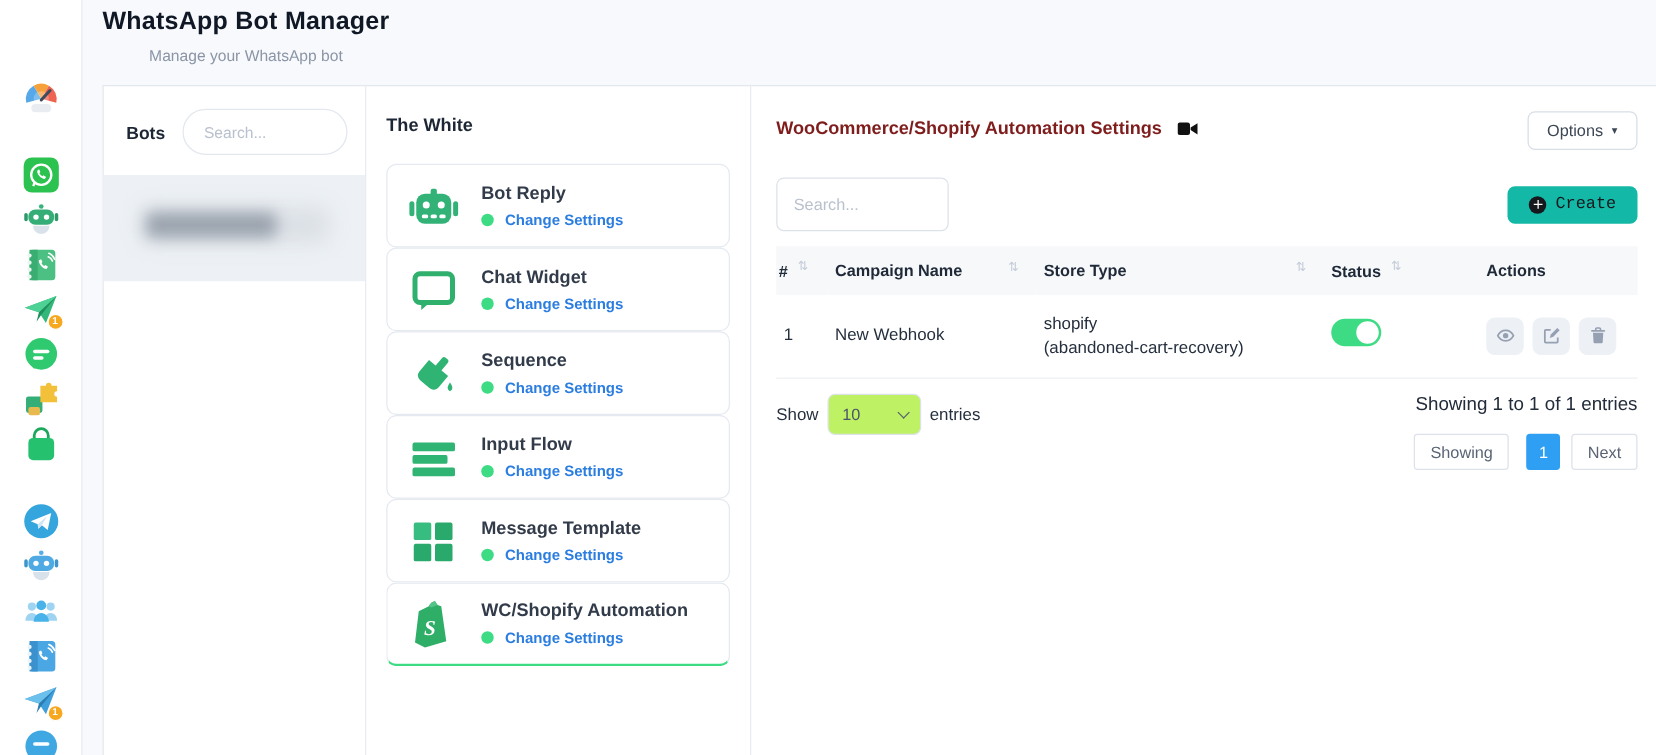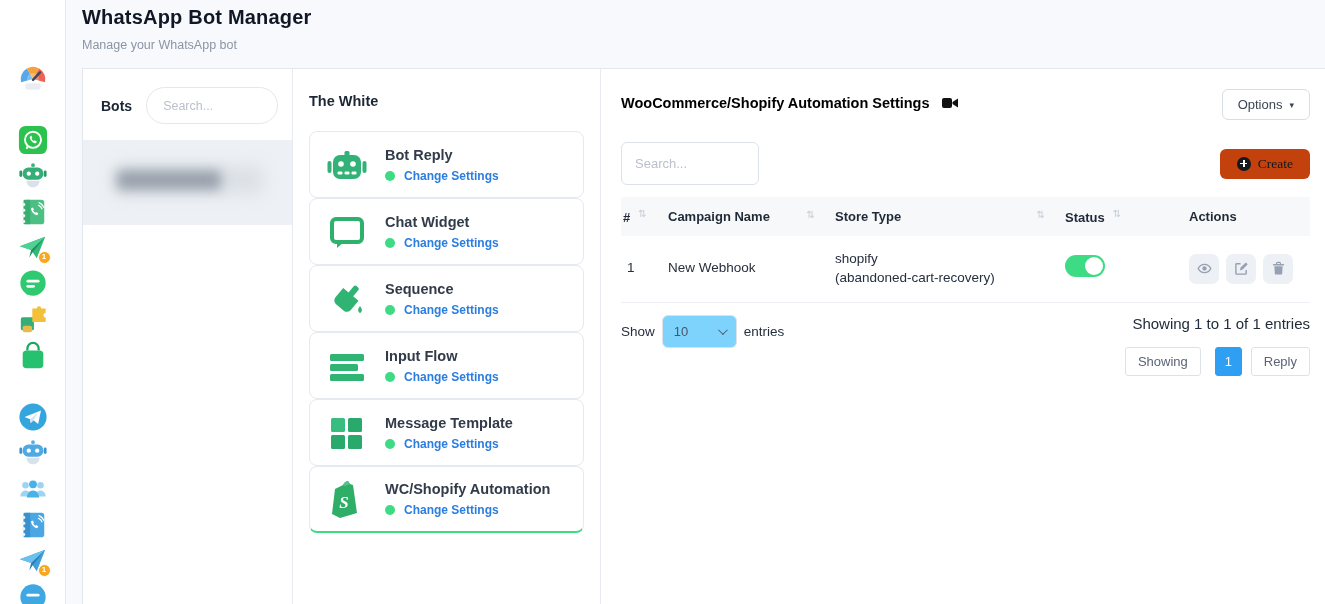--- a/index.html
+++ b/index.html
@@ -11,21 +11,21 @@
   .rail .blob { width:26px; height:10px; background:#c9ced6; filter:blur(5px); border-radius:5px; margin-top:44px; opacity:.5;}
   .ric { width:30px; height:30px; flex:0 0 30px; margin-top:6px; position:relative; cursor:pointer; }
   .ric.gap-top { margin-top:20px; }
   .ric.gap-sec { margin-top:31px; }
   .ric svg { width:30px; height:30px; display:block; }
   .ric .badge { position:absolute; right:-3px; bottom:-1px; width:13px; height:13px; background:#f6a821; border:1.5px solid #fff; border-radius:50%; color:#fff; font-size:8px; font-weight:bold; line-height:10px; text-align:center; }
 
   
   .page-head { position:absolute; left:82px; top:6px; }
   .page-title { font-size:20px; font-weight:700; color:#101826; letter-spacing:.2px; }
-  .page-sub { font-size:12.5px; color:#8b95a5; margin-top:9px; }
+  .page-sub { font-size:12.5px; color:#8b95a5; margin-top:9px;text-align:center; }
 
   
   .panel { position:absolute; left:82px; top:68px; right:0; height:537px; background:#fff; border:1px solid #e3e8ee; border-right:none; display:flex; }
 
   
   .col-bots { width:210px; border-right:1px solid #e8ecf1; }
   .bots-head { display:flex; align-items:center; padding:18px 14px 16px 18px; }
   .bots-label { font-size:14px; font-weight:700; color:#1c2634; margin-right:14px; }
   .bots-search { flex:1; height:37px; border:1px solid #e3e7ee; border-radius:19px; padding:0 16px; font-size:12.5px; color:#4a5568; outline:none; min-width:0; background:#fff;}
   .bots-search::placeholder { color:#b9c1cd; }
@@ -42,29 +42,29 @@
   .cicon svg { width:44px; height:44px; }
   .ctitle { font-size:14.5px; font-weight:700; color:#323b49; }
   .clinkrow { display:flex; align-items:center; margin-top:6px;text-align:right; }
   .dot { width:10px; height:10px; border-radius:50%; background:#3ddc84; margin-right:9px; }
   .clink { font-size:12px; font-weight:700; color:#2b7de0; text-decoration:none; cursor:pointer; }
 
   
   .col-auto { flex:1; padding:20px 15px 0 20px; }
   .auto-head { display:flex; align-items:flex-start; }
   .auto-title-wrap{ display:flex; align-items:center; margin-top:6px;}
-  .auto-title { font-size:14.5px; font-weight:700; color:#000000; }
+  .auto-title { font-size:14.5px; font-weight:700; color:#7f1d1d; }
   .vid-icon { margin-left:12px; display:inline-flex; }
   .btn-options { margin-left:auto; background:#fff; border:1px solid #d8dee6; border-radius:6px; height:31px; padding:0 15px; font-size:13px; color:#3c4655; cursor:pointer; display:flex; align-items:center; font-family:inherit;}
   .btn-options .caret { margin-left:7px; font-size:9px; color:#3c4655; }
 
   .toolbar { display:flex; align-items:center; margin-top:22px; }
   .auto-search { width:138px; height:43px; border:1px solid #dde2e9; border-radius:6px; padding:0 13px; font-size:13px; color:#4a5568; outline:none; background:#fff;}
   .auto-search::placeholder { color:#b9c1cd; }
-  .btn-create { margin-left:auto; background:#c2410c; border:none; border-radius:6px; height:30px; padding:0 17px; font-size:13.5px; color:#15181d; cursor:pointer; display:flex; align-items:center; gap:7px; font-family:Liberation Serif, serif;}
+  .btn-create { margin-left:auto; background:#14b8a6; border:none; border-radius:6px; height:30px; padding:0 17px; font-size:13.5px; color:#15181d; cursor:pointer; display:flex; align-items:center; gap:7px; font-family:Liberation Mono, monospace;}
   .plus-circ { width:14px; height:14px; background:#15181d; border-radius:50%; position:relative; display:inline-block;}
   .plus-circ::before, .plus-circ::after { content:""; position:absolute; background:#fff; }
   .plus-circ::before { left:3.5px; top:6.2px; width:7px; height:1.6px; }
   .plus-circ::after { left:6.2px; top:3.5px; width:1.6px; height:7px; }
 
   table.grid { width:100%; border-collapse:collapse; margin-top:12px; table-layout:fixed; }
   table.grid th { background:#f7f8fa; text-align:left; font-size:13px; font-weight:700; color:#1f2937; height:39px; padding:0 6px; vertical-align:middle; }
   table.grid th .sort { color:#c4ccd8; font-size:10px; font-weight:400; vertical-align:super; margin-left:8px; }
   table.grid th.th-num { width:41px; padding-left:2px;}
   table.grid th.th-camp { width:167px; }
@@ -75,21 +75,21 @@
 
   .toggle { width:40px; height:22px; background:#3ddc84; border-radius:11px; position:relative; cursor:pointer; display:inline-block; }
   .toggle::after { content:""; position:absolute; right:2px; top:2px; width:18px; height:18px; background:#fff; border-radius:50%; }
 
   .actions { display:flex; gap:7px; }
   .abtn { width:30px; height:30px; background:#edf0f4; border:none; border-radius:7px; display:flex; align-items:center; justify-content:center; cursor:pointer; }
   .abtn svg { width:15px; height:15px; }
 
   .tfoot { display:flex; margin-top:12px; align-items:flex-start;}
   .show-wrap { display:flex; align-items:center; font-size:13.5px; color:#252f3d; gap:7px;}
-  .sel { width:75px; height:33px; border:1px solid #dde2e9; border-radius:6px; background:#7dd3fc; font-size:13px; color:#4a5568; display:flex; align-items:center; padding:0 11px; cursor:pointer; position:relative;}
+  .sel { width:75px; height:33px; border:1px solid #dde2e9; border-radius:6px; background:#bef264; font-size:13px; color:#4a5568; display:flex; align-items:center; padding:0 11px; cursor:pointer; position:relative;}
   .sel .chev { position:absolute; right:11px; top:12px; width:7px; height:7px; border-right:1.6px solid #555f6e; border-bottom:1.6px solid #555f6e; transform:rotate(45deg) translateY(-2px); }
   .foot-right { margin-left:auto; text-align:right; }
   .showing { font-size:15px; color:#222c3a; }
   .pager { margin-top:15px; display:flex; justify-content:flex-end; align-items:center; }
   .pbtn { height:29px; border:1px solid #dde2ea; background:#fff; color:#5a6475; font-size:13px; padding:0 12px; cursor:pointer; font-family:inherit; border-radius:3px;}
   .pbtn.prev { margin-right:14px;}
   .pbtn.page-active { background:#2e9ff2; border-color:#2e9ff2; color:#fff; width:27px; padding:0; margin-right:9px;}
 </style>
 </head>
 <body>
@@ -455,18 +455,18 @@
           <span>10</span>
           <span class="chev"></span>
         </span>
         <span>entries</span>
       </div>
       <div class="foot-right">
         <div class="showing">Showing 1 to 1 of 1 entries</div>
         <div class="pager">
           <button class="pbtn prev">Showing</button>
           <button class="pbtn page-active">1</button>
-          <button class="pbtn">Reply</button>
+          <button class="pbtn">Next</button>
         </div>
       </div>
     </div>
   </section>
 </main>
 
 </body></html>

